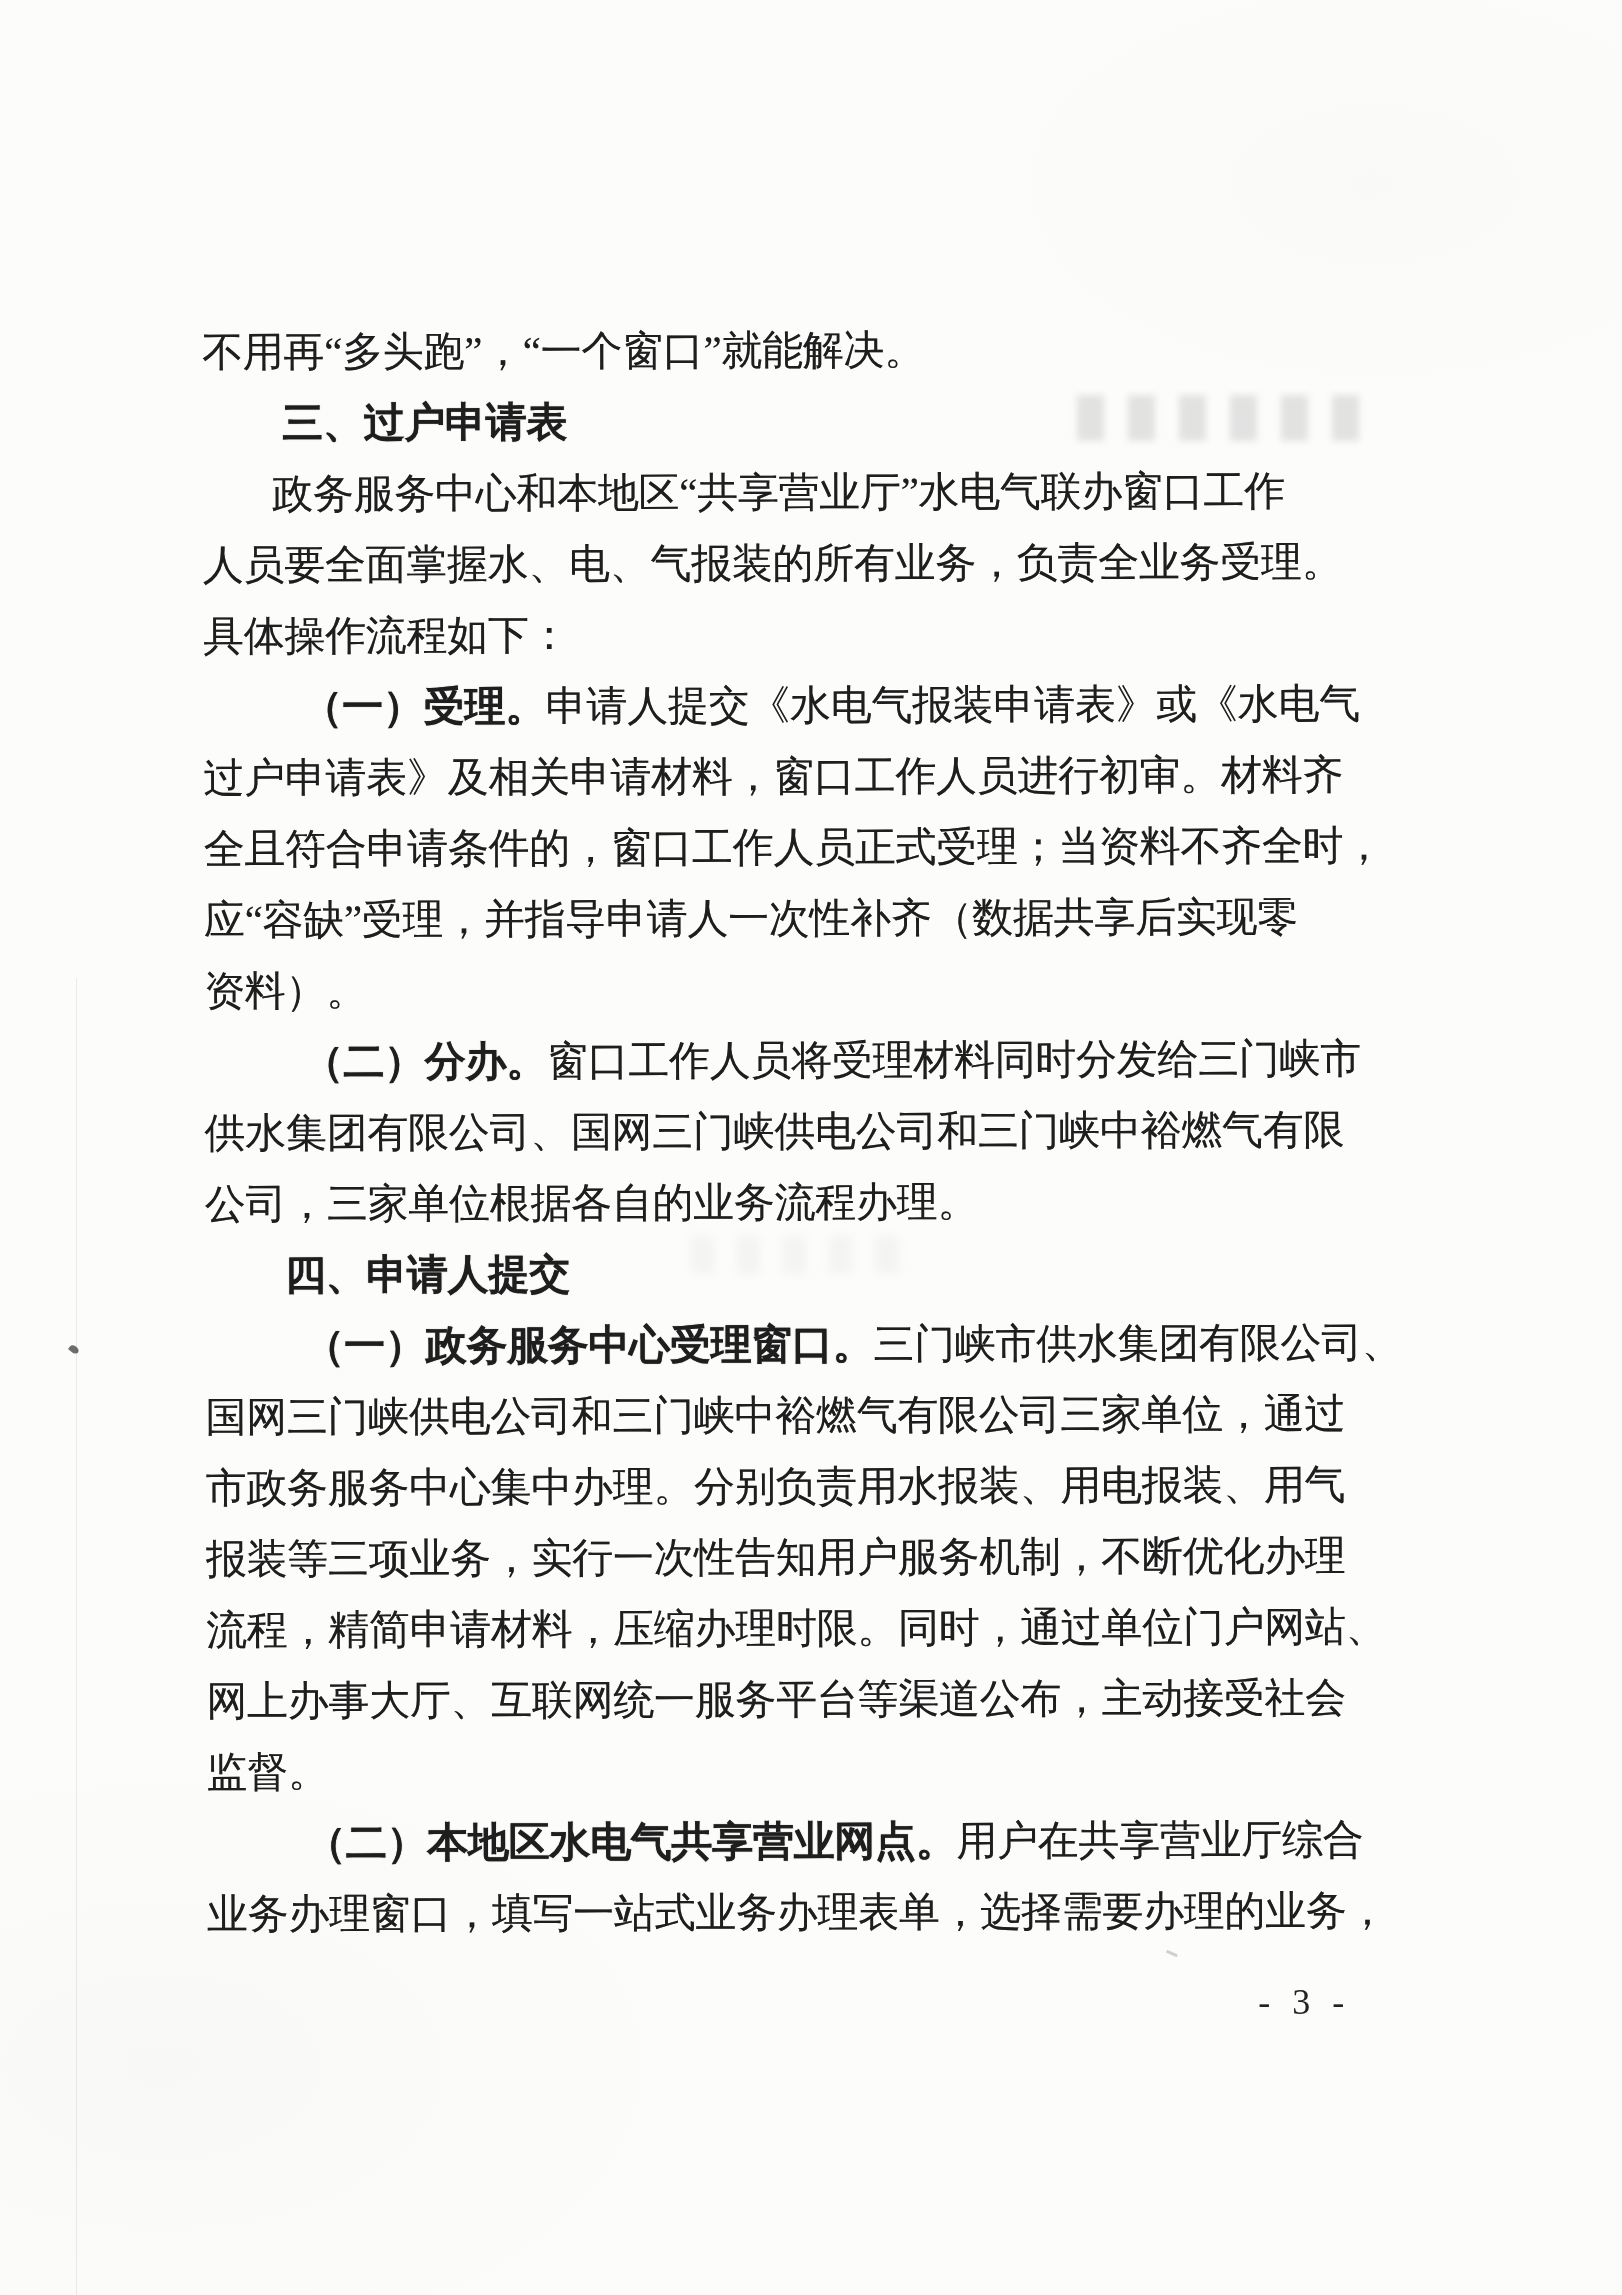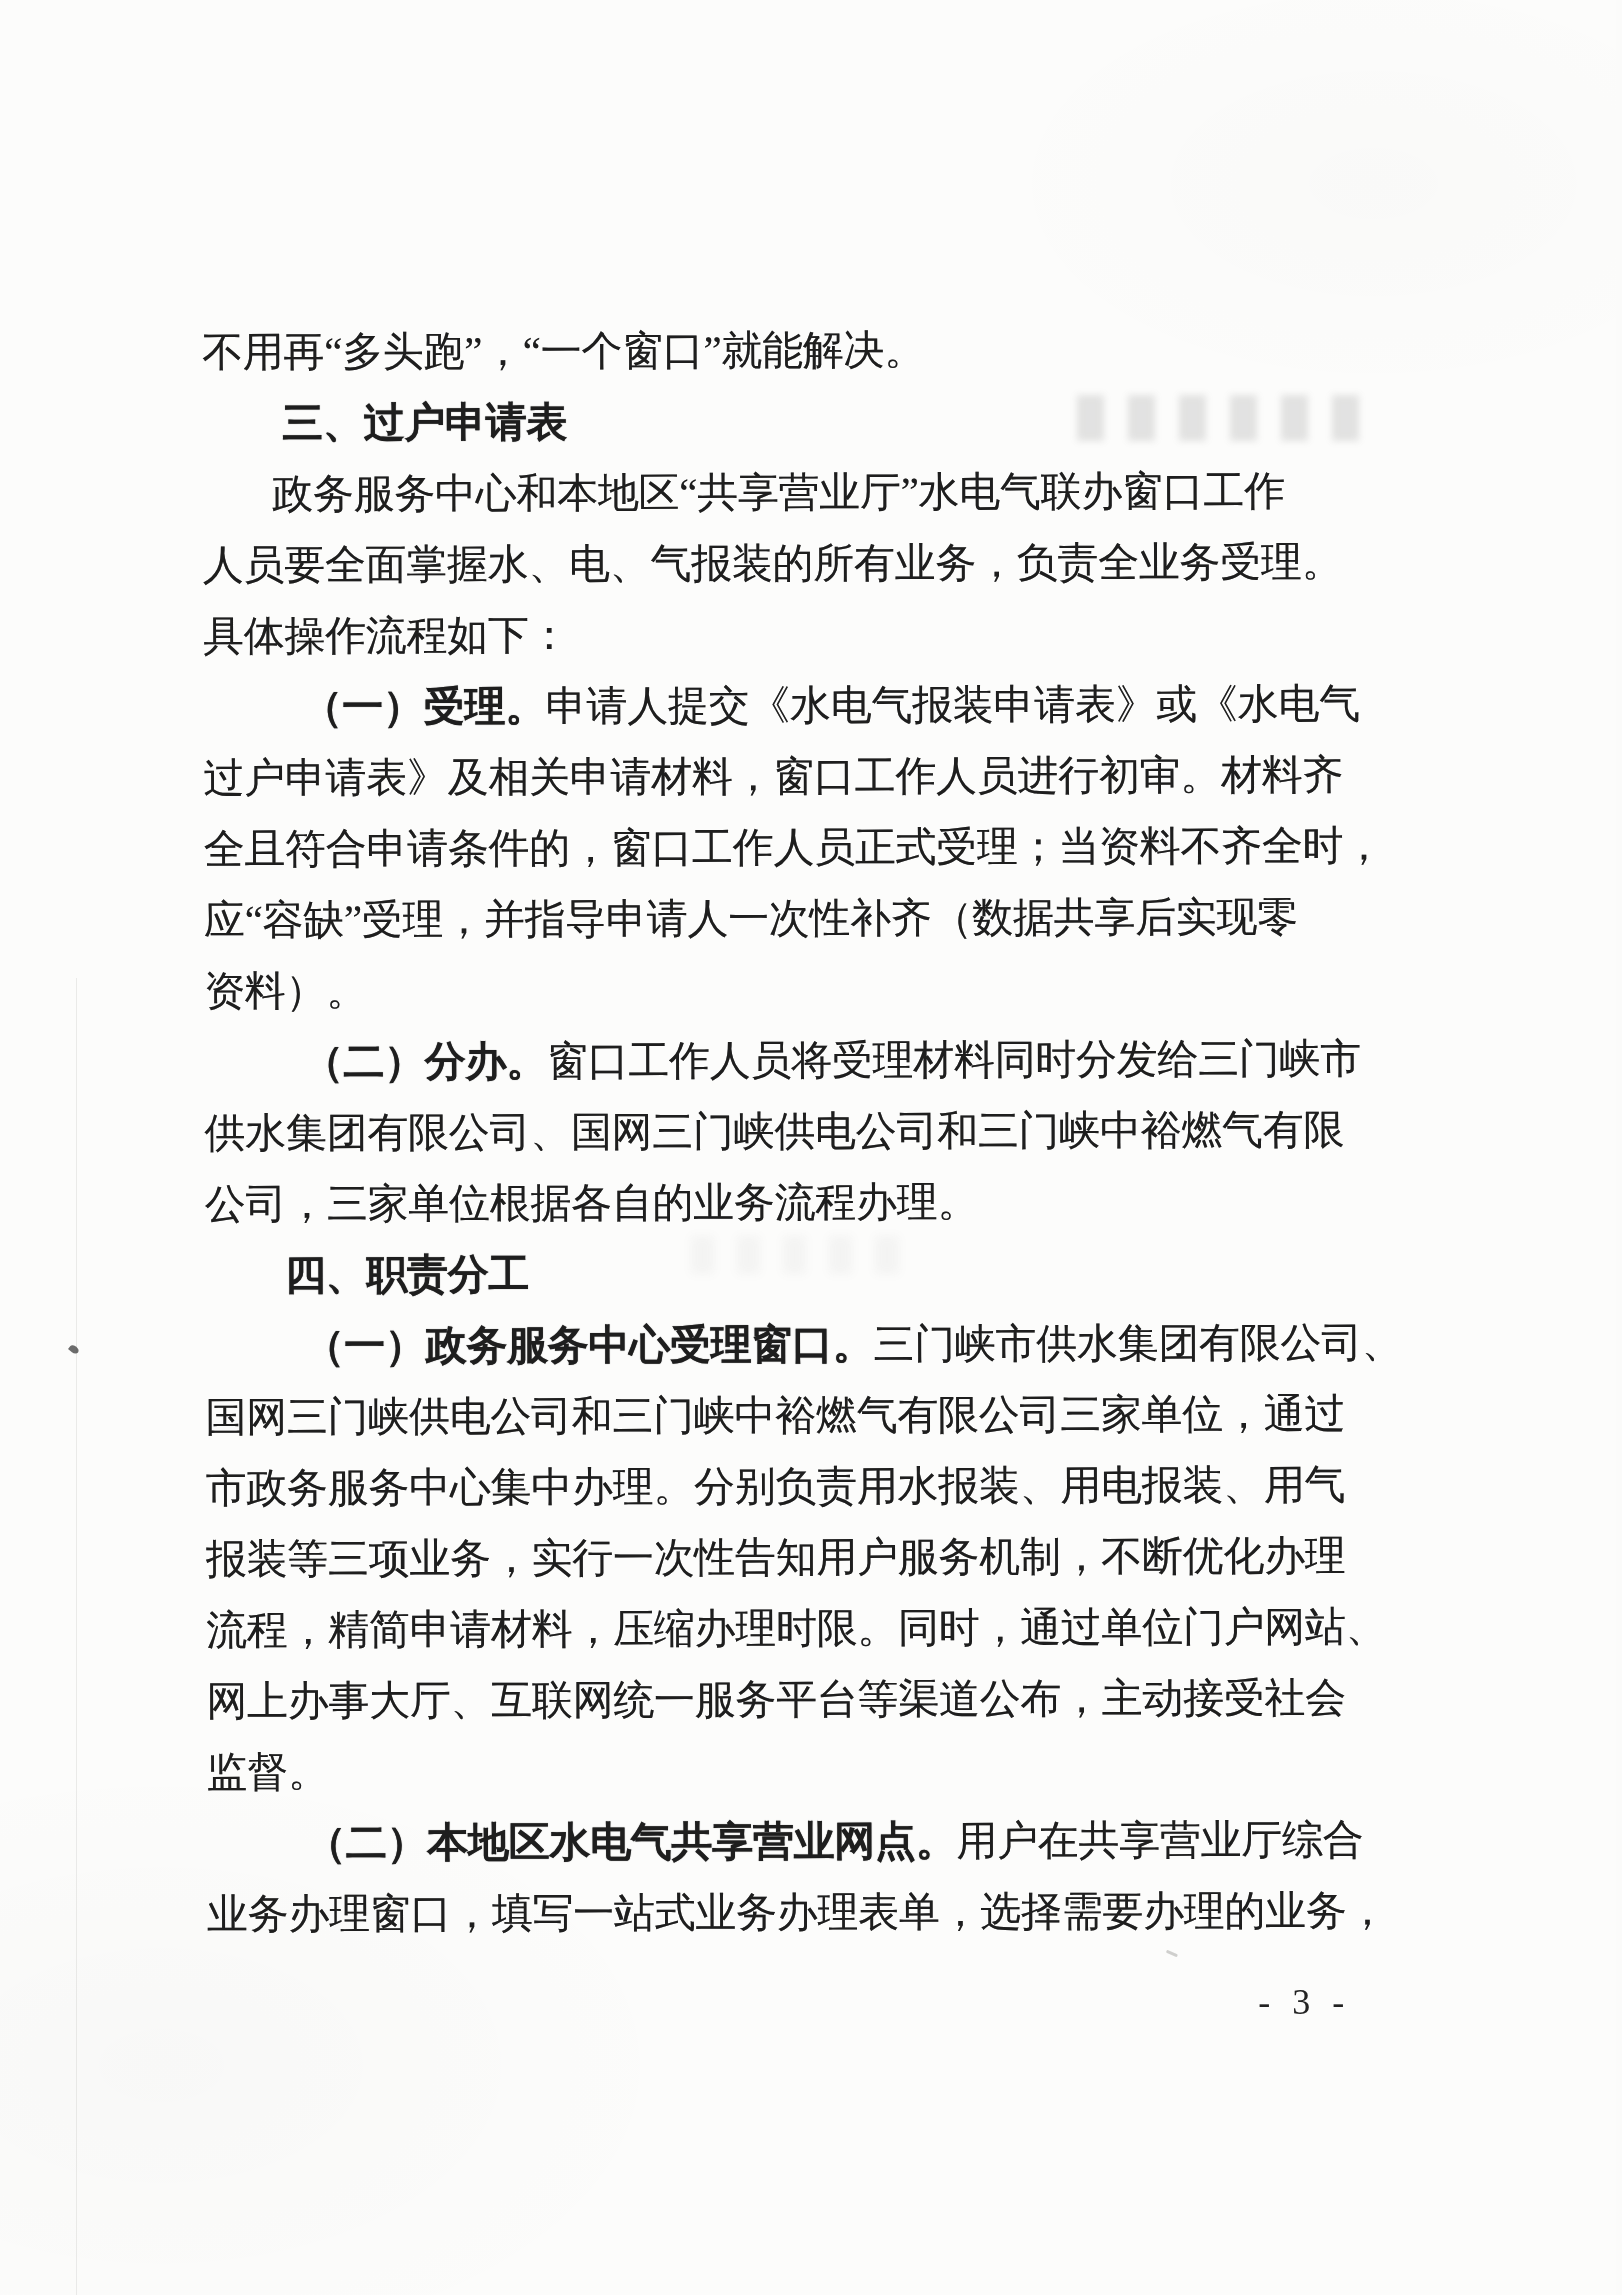--- a/index.html
+++ b/index.html
@@ -130,21 +130,21 @@
       <div class="line"><span class="seg">人员要全面掌握水、电、气报装的所有业务，负责全业务受理。</span></div>
       <div class="line"><span class="seg">具体操作流程如下：</span></div>
       <div class="line" style="padding-left: 2.4em;"><span class="seg bold">（一）受理。</span><span class="seg">申请人提交《水电气报装申请表》或《水电气</span></div>
       <div class="line"><span class="seg">过户申请表》及相关申请材料，窗口工作人员进行初审。材料齐</span></div>
       <div class="line"><span class="seg">全且符合申请条件的，窗口工作人员正式受理；当资料不齐全时，</span></div>
       <div class="line"><span class="seg">应“容缺”受理，并指导申请人一次性补齐（数据共享后实现零</span></div>
       <div class="line"><span class="seg">资料）。</span></div>
       <div class="line" style="padding-left: 2.4em;"><span class="seg bold">（二）分办。</span><span class="seg">窗口工作人员将受理材料同时分发给三门峡市</span></div>
       <div class="line"><span class="seg">供水集团有限公司、国网三门峡供电公司和三门峡中裕燃气有限</span></div>
       <div class="line"><span class="seg">公司，三家单位根据各自的业务流程办理。</span></div>
-      <div class="line" style="padding-left: 1.95em;"><span class="seg bold">四、职责分工</span></div>
+      <div class="line" style="padding-left: 1.95em;"><span class="seg bold">四、申请人提交</span></div>
       <div class="line" style="padding-left: 2.4em;"><span class="seg bold">（一）政务服务中心受理窗口。</span><span class="seg">三门峡市供水集团有限公司、</span></div>
       <div class="line"><span class="seg">国网三门峡供电公司和三门峡中裕燃气有限公司三家单位，通过</span></div>
       <div class="line"><span class="seg">市政务服务中心集中办理。分别负责用水报装、用电报装、用气</span></div>
       <div class="line"><span class="seg">报装等三项业务，实行一次性告知用户服务机制，不断优化办理</span></div>
       <div class="line"><span class="seg">流程，精简申请材料，压缩办理时限。同时，通过单位门户网站、</span></div>
       <div class="line"><span class="seg">网上办事大厅、互联网统一服务平台等渠道公布，主动接受社会</span></div>
       <div class="line"><span class="seg">监督。</span></div>
       <div class="line" style="padding-left: 2.4em;"><span class="seg bold">（二）本地区水电气共享营业网点。</span><span class="seg">用户在共享营业厅综合</span></div>
       <div class="line"><span class="seg">业务办理窗口，填写一站式业务办理表单，选择需要办理的业务，</span></div>
     </div>

